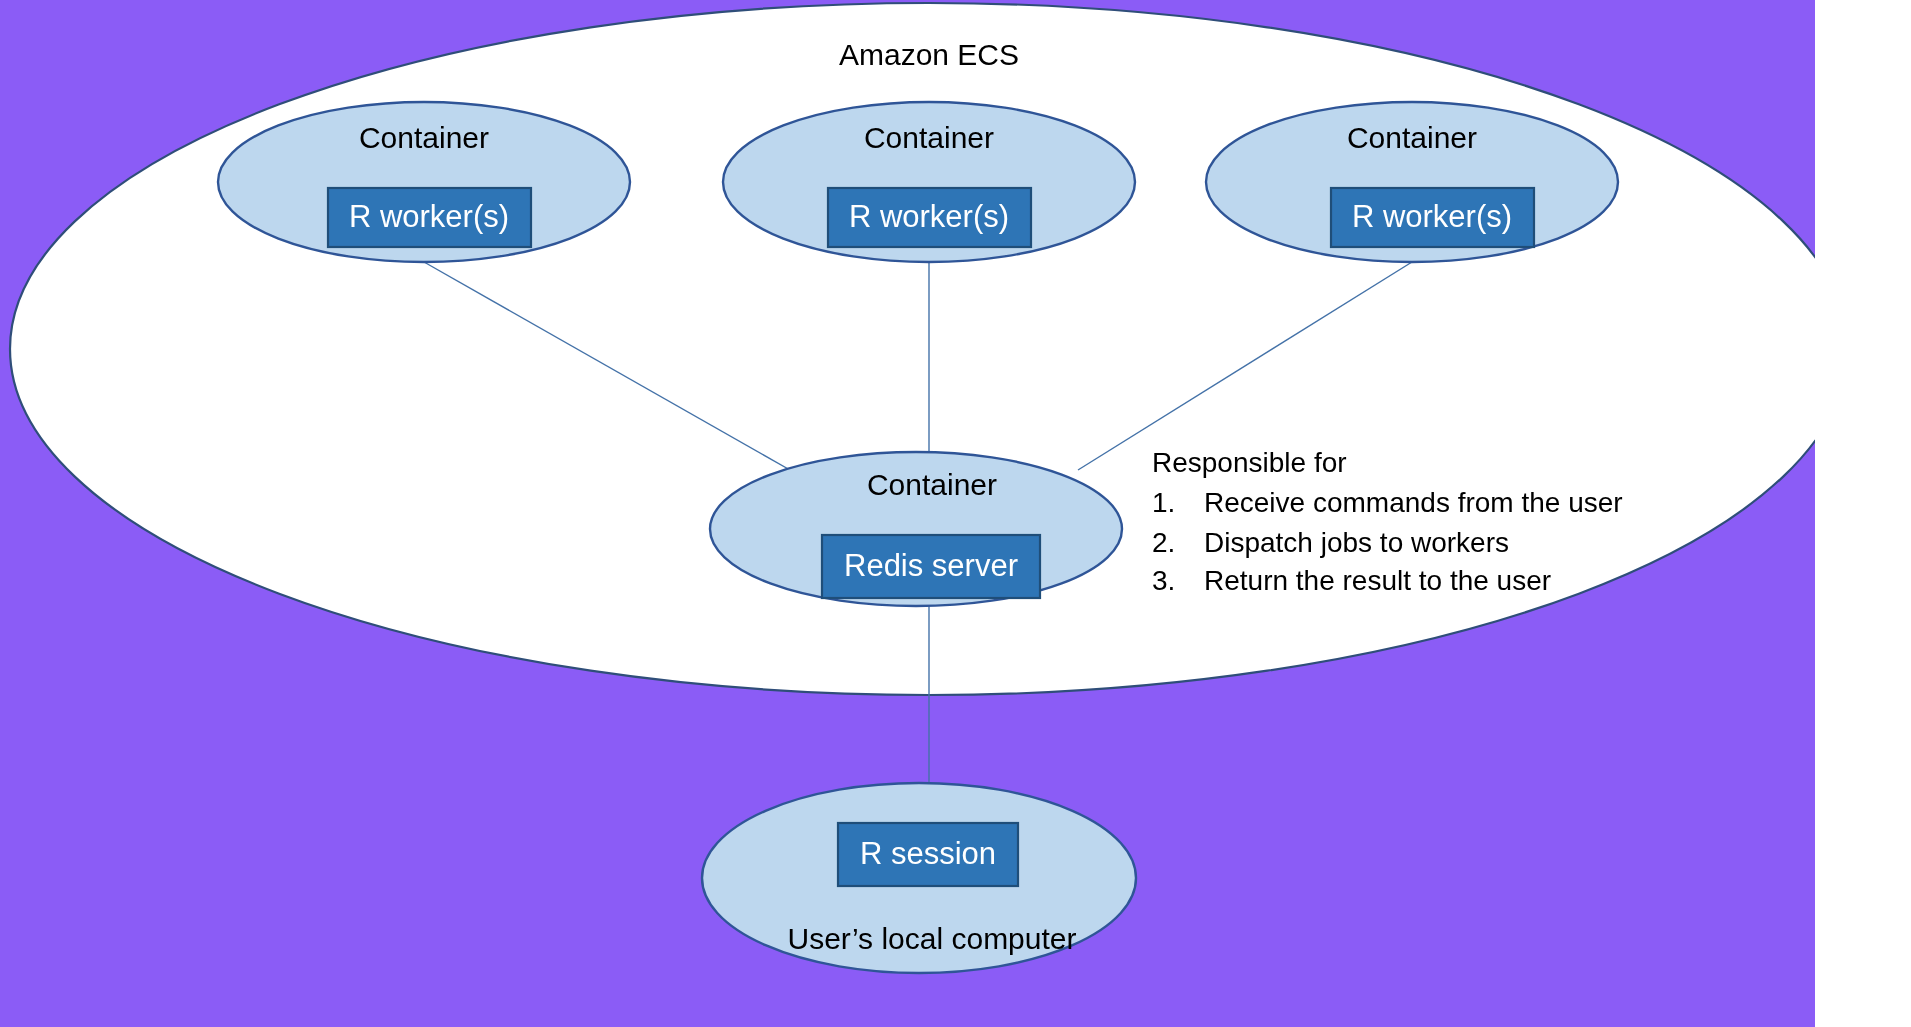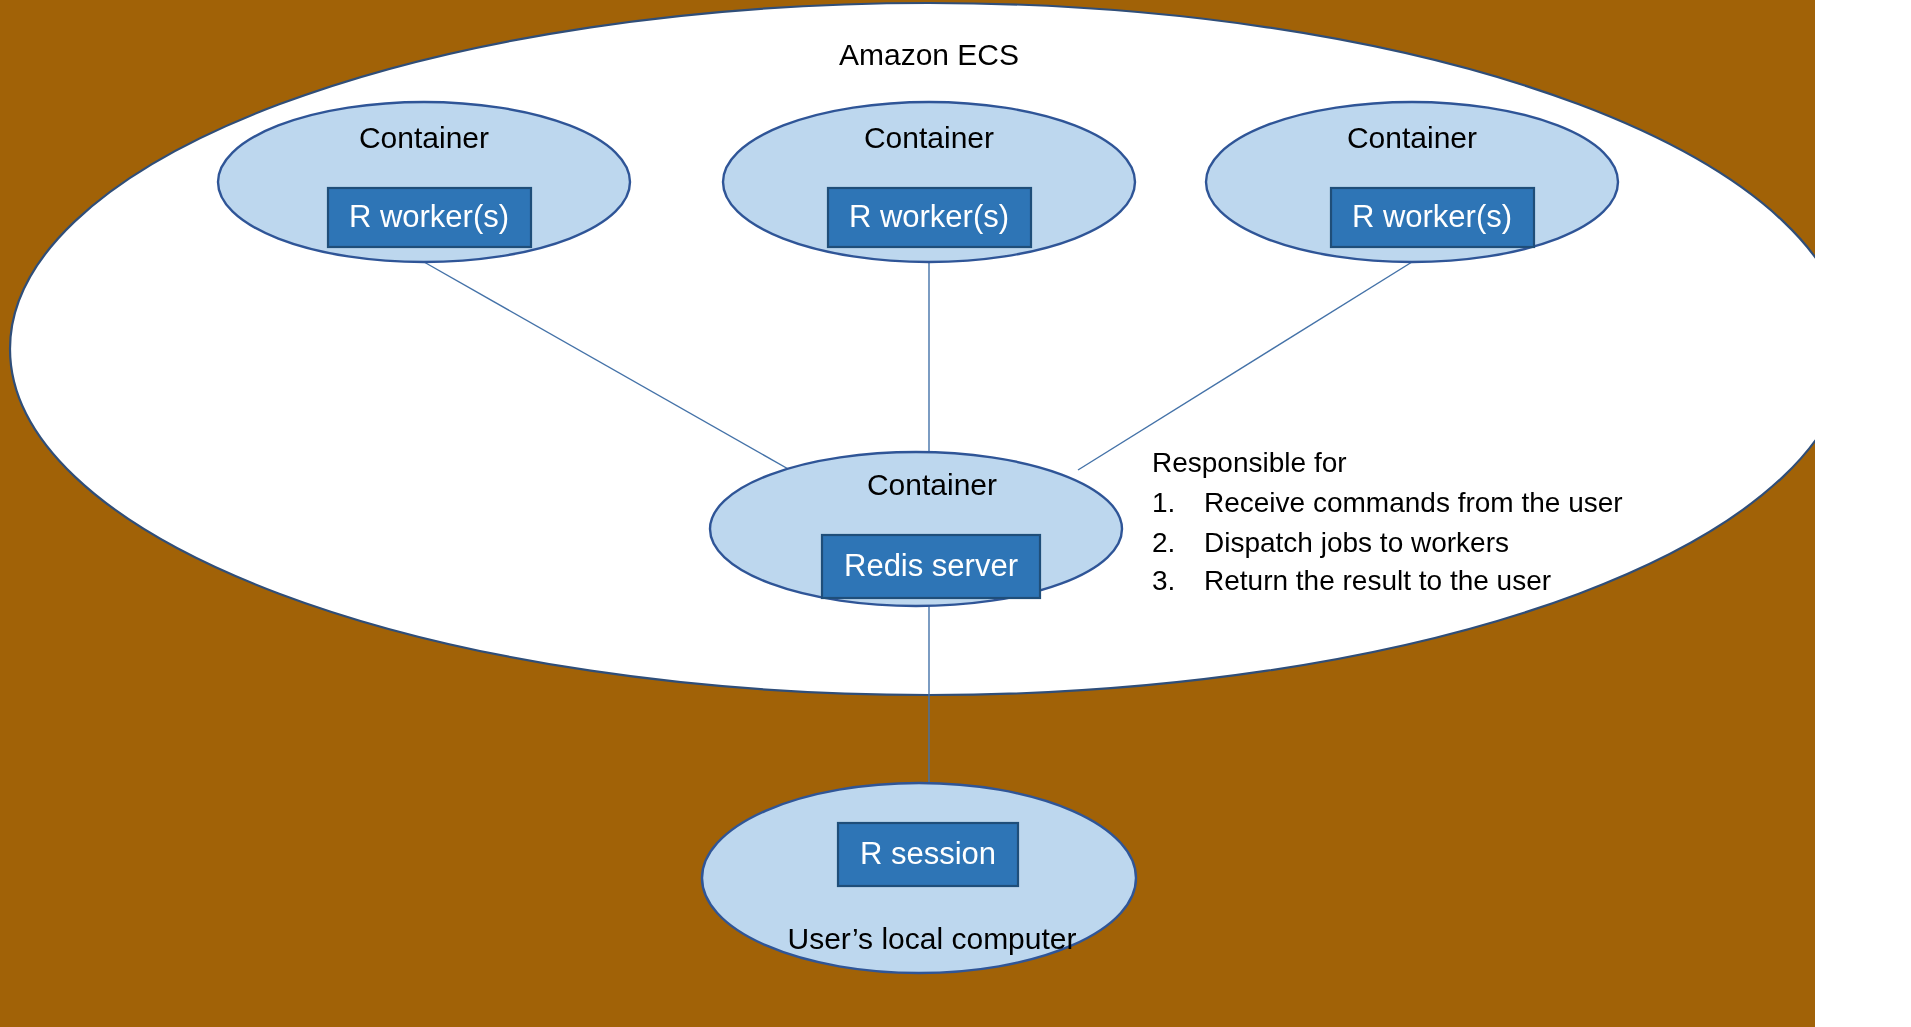--- a/index.html
+++ b/index.html
@@ -7,21 +7,21 @@
     padding: 0;
     background: #ffffff;
   }
   body {
     font-family: "Liberation Sans", sans-serif;
   }
   #diagram-root {
     position: relative;
     width: 1815px;
     height: 1027px;
-    background: #a16207;
+    background: #8b5cf6;
     overflow: hidden;
   }
   svg.canvas {
     position: absolute;
     top: 0;
     left: 0;
     width: 1911px;
     height: 1027px;
     display: block;
   }

